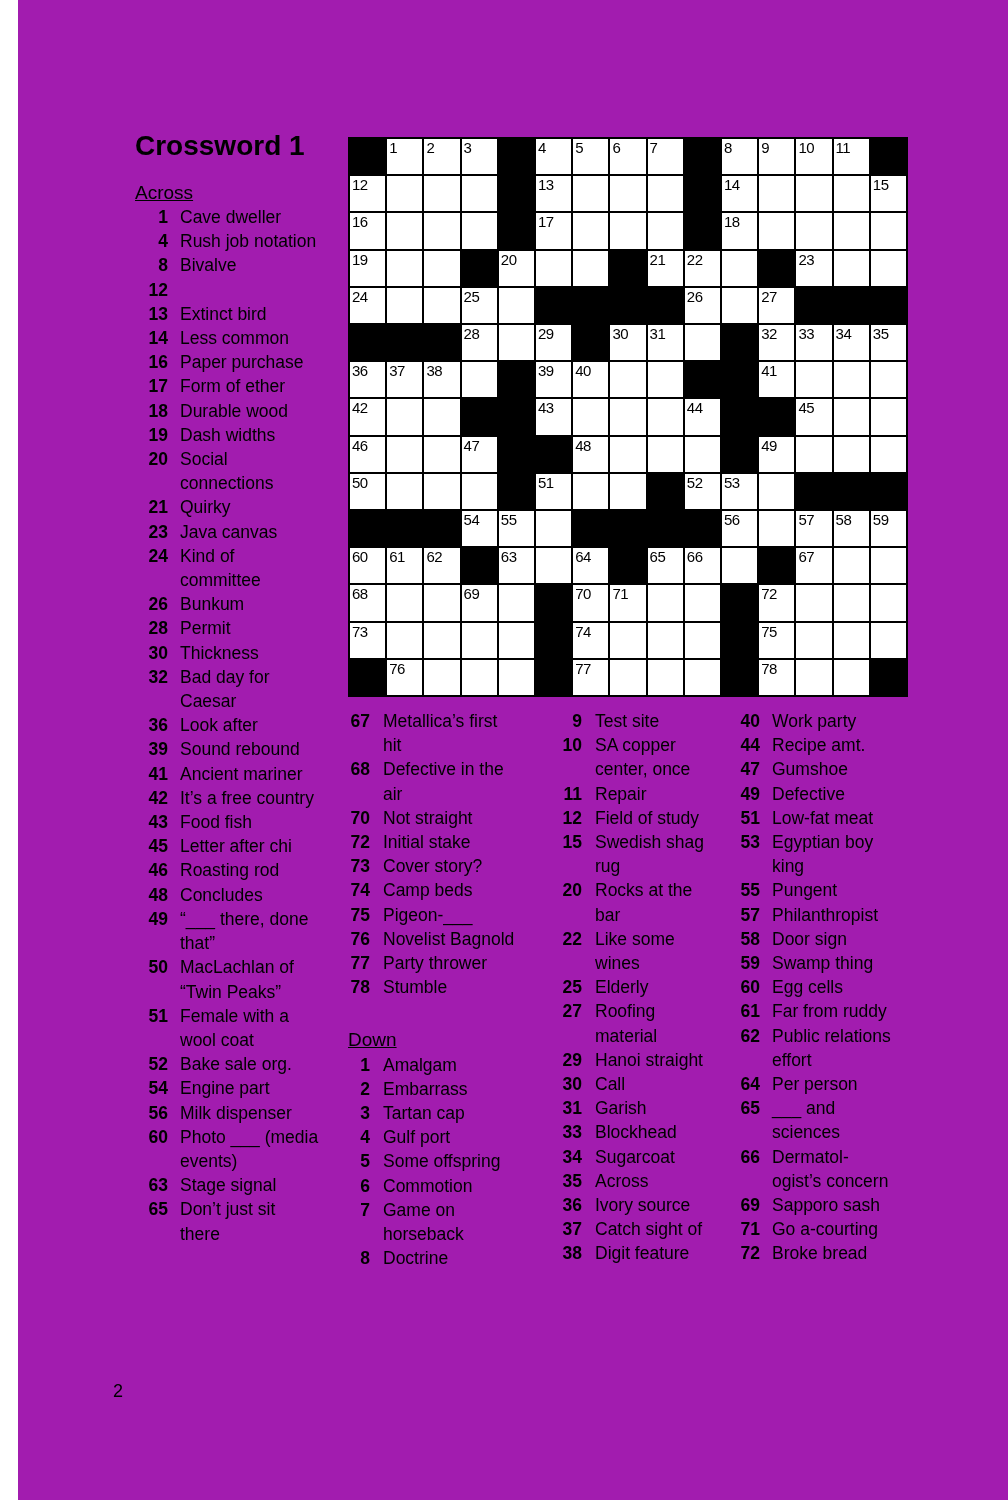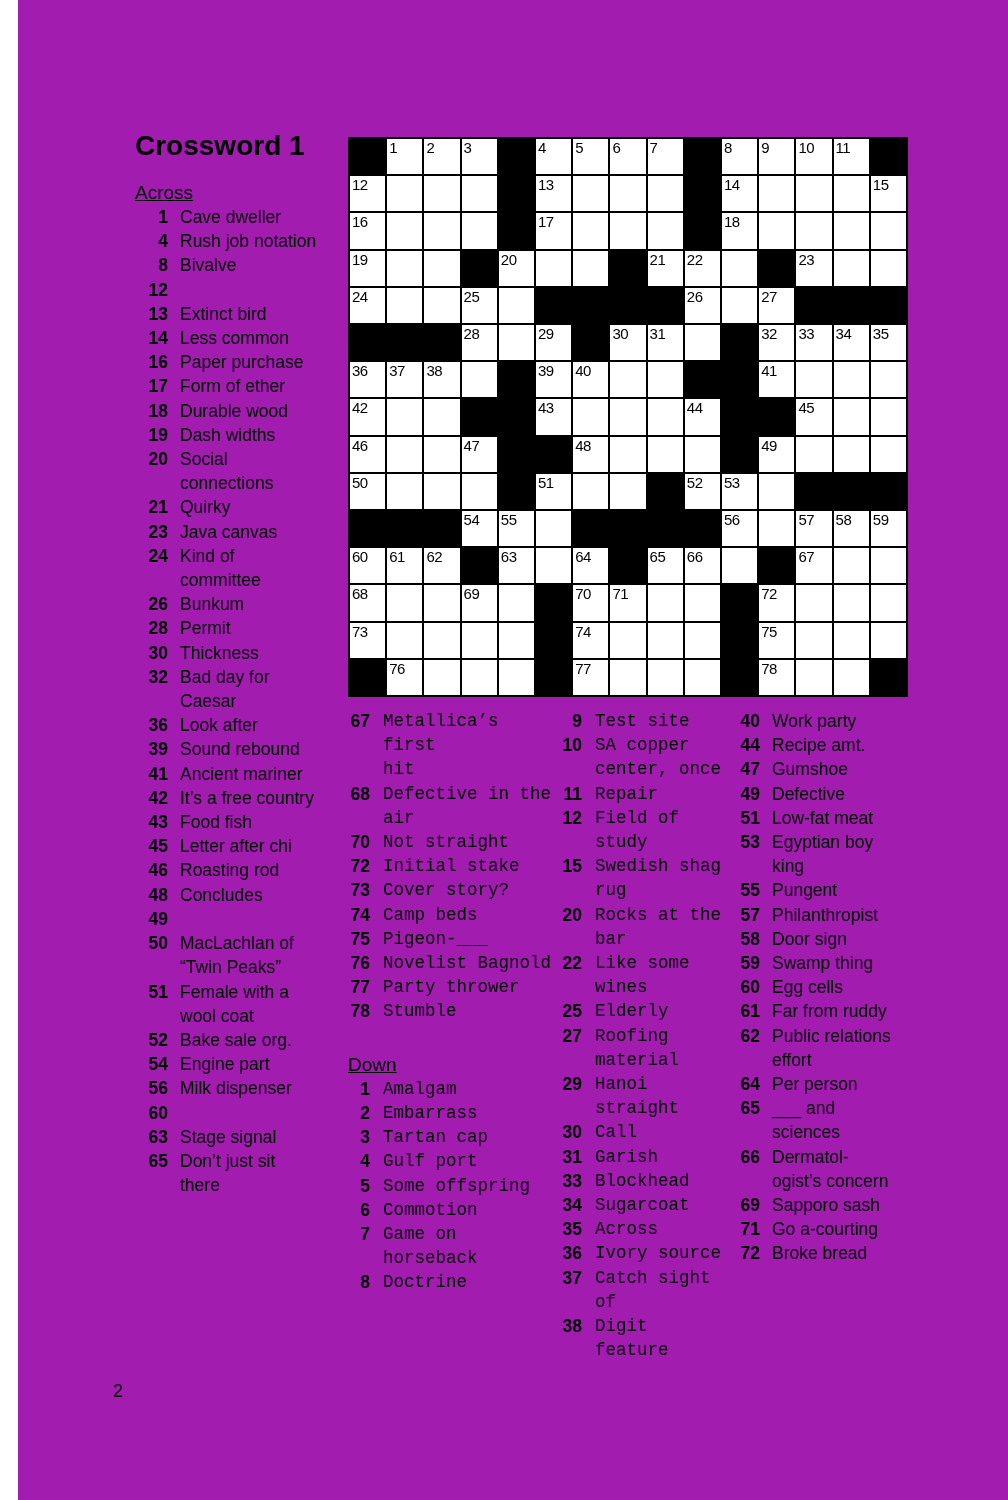--- a/index.html
+++ b/index.html
@@ -16,21 +16,21 @@
   .clue-col { position:absolute; font-size:17.5px; line-height:24.2px; }
   .col1 { left:117px; top:205px;  width:210px; }
   .col2 { left:330px; top:709px;  width:205px; }
   .col3 { left:542px; top:709px;  width:168px; }
   .col4 { left:720px; top:709px;  width:182px; }
   .clue { display:flex; }
   .clue .num { flex:none; text-align:right; font-weight:bold; }
   .col1 .num { width:33px; }
   .col2 .num, .col3 .num, .col4 .num { width:22px; }
   .clue .txt { margin-left:12px; white-space:pre-line; }
-  .col2 .txt, .col3 .txt { margin-left:13px;font-family:Liberation Mono, monospace; }
+  .col2 .txt, .col3 .txt { margin-left:13px; }
   .down-heading { margin-top:29px; }
   .grid {
     position:absolute; left:330px; top:137px; width:560px; height:560px;
     background:#000; padding:2px;
     display:grid; grid-template-columns:repeat(15,1fr); grid-template-rows:repeat(15,1fr);
     gap:2px;
   }
   .cell { background:#fff; position:relative; }
   .cell.black { background:#000; }
   .cellnum {
@@ -150,20 +150,22 @@
       <div class="clue">
         <span class="num">46</span>
         <span class="txt">Roasting rod</span>
       </div>
       <div class="clue">
         <span class="num">48</span>
         <span class="txt">Concludes</span>
       </div>
       <div class="clue">
         <span class="num">49</span>
+        <span class="txt">“___ there, done
+that”</span>
       </div>
       <div class="clue">
         <span class="num">50</span>
         <span class="txt">MacLachlan of
 “Twin Peaks”</span>
       </div>
       <div class="clue">
         <span class="num">51</span>
         <span class="txt">Female with a
 wool coat</span>
@@ -175,20 +177,22 @@
       <div class="clue">
         <span class="num">54</span>
         <span class="txt">Engine part</span>
       </div>
       <div class="clue">
         <span class="num">56</span>
         <span class="txt">Milk dispenser</span>
       </div>
       <div class="clue">
         <span class="num">60</span>
+        <span class="txt">Photo ___ (media
+events)</span>
       </div>
       <div class="clue">
         <span class="num">63</span>
         <span class="txt">Stage signal</span>
       </div>
       <div class="clue">
         <span class="num">65</span>
         <span class="txt">Don’t just sit
 there</span>
       </div>

